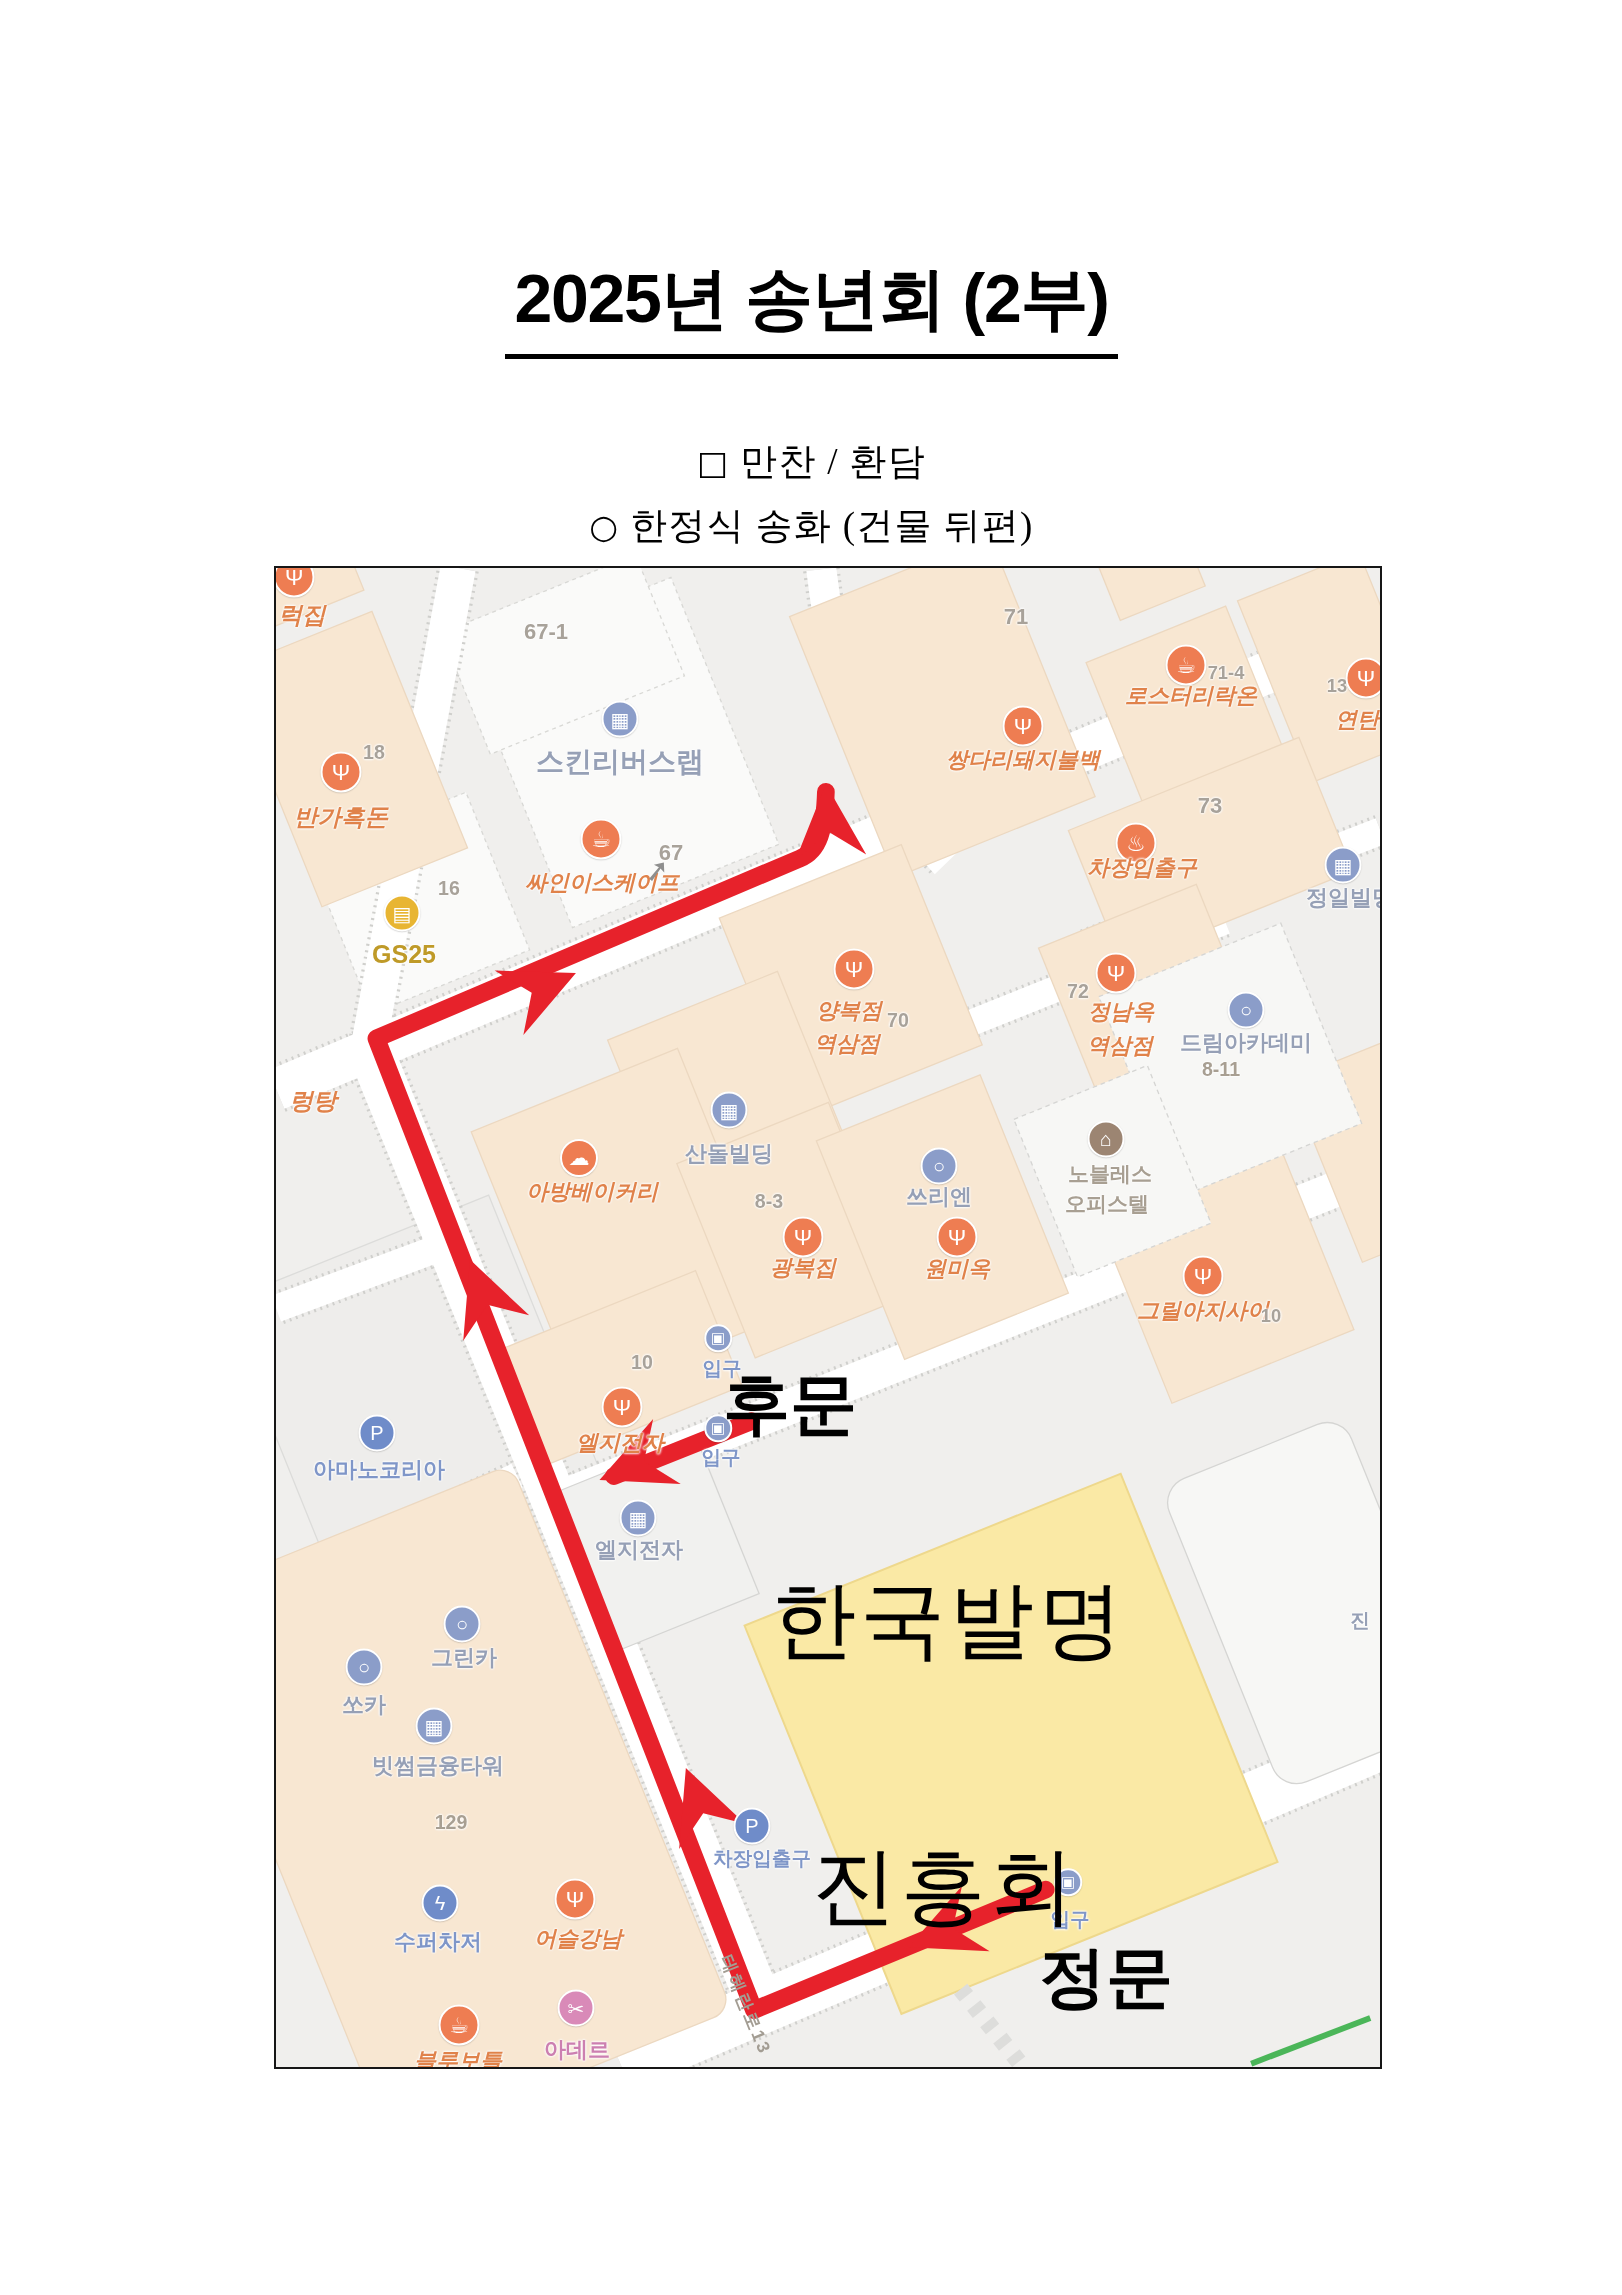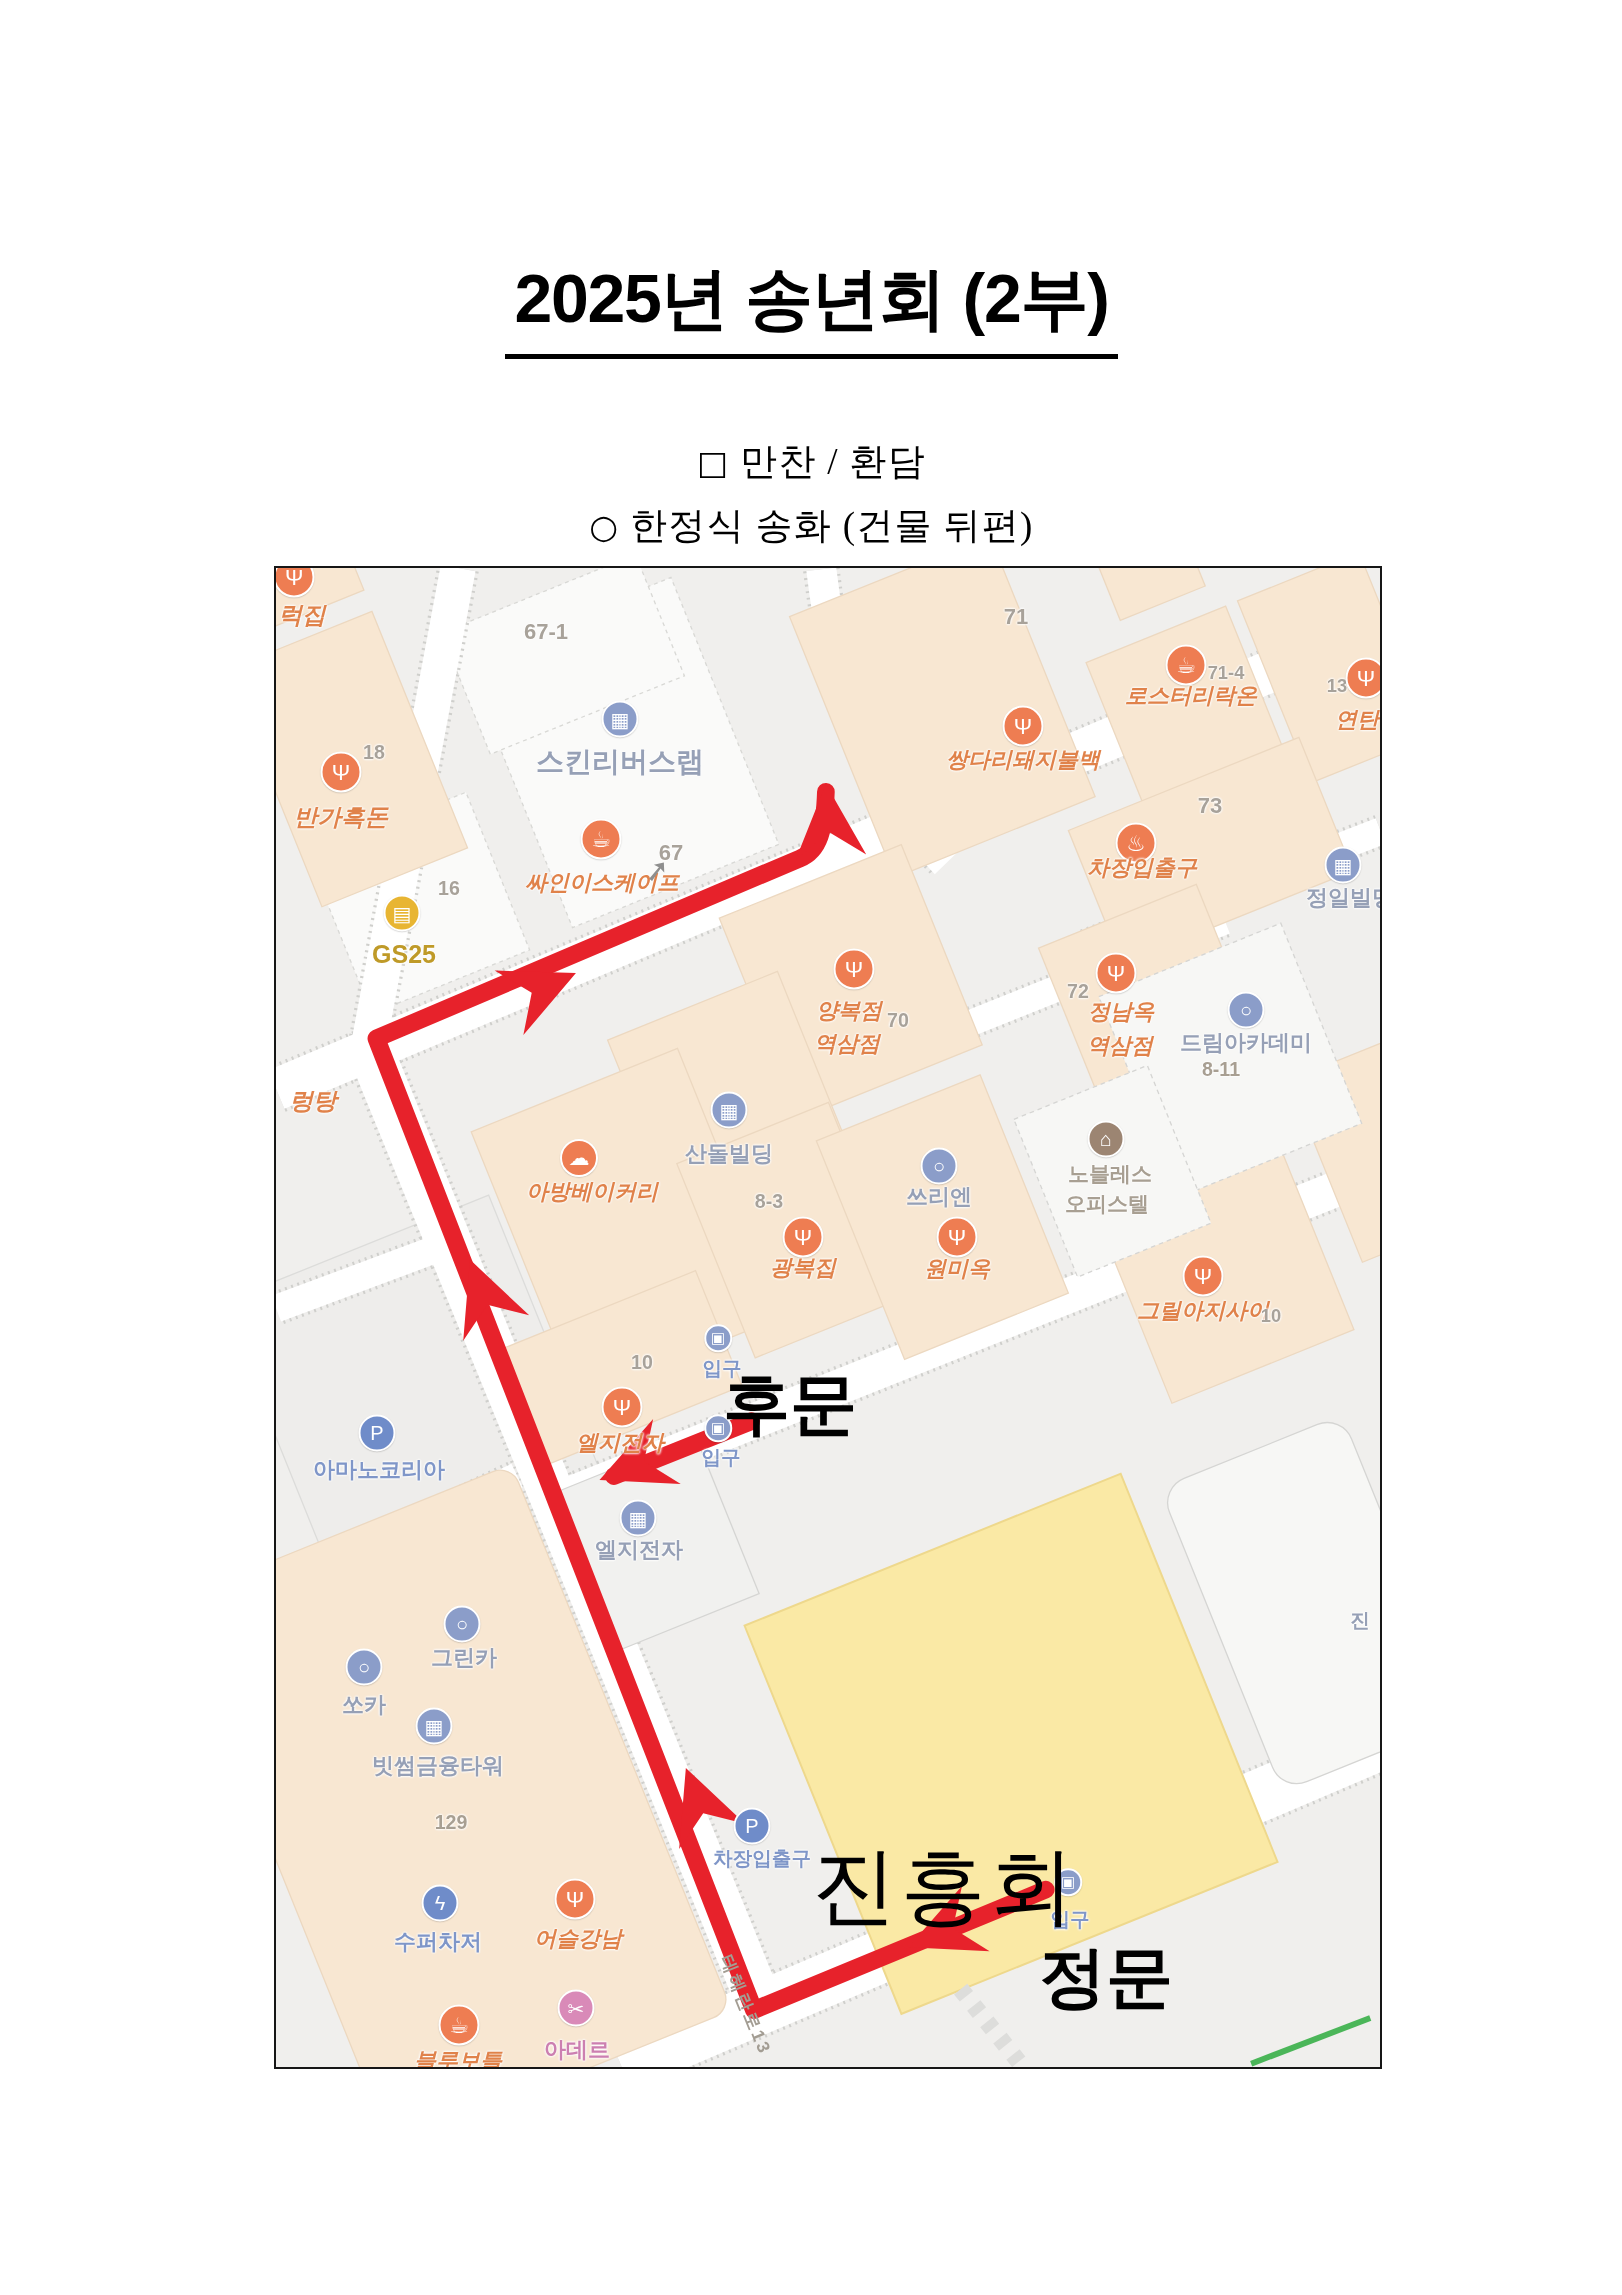--- a/index.html
+++ b/index.html
@@ -228,18 +228,19 @@
         <div class="poi c-pb" style="left: 794px; top: 1351px; font-size: 19.6px;">입구</div>
         <div class="poi-icon" style="left: 183px; top: 1457px; width: 41px; height: 41px; background: rgb(238, 125, 82); font-size: 22px;">☕</div>
         <div class="poi c-or" style="left: 182px; top: 1493px; font-size: 22px;">블루보틀</div>
         <div class="poi-icon" style="left: 300px; top: 1440px; width: 37px; height: 37px; background: rgb(217, 138, 184); font-size: 20px;">✂</div>
         <div class="poi c-pk" style="left: 301px; top: 1482px; font-size: 22px;">아데르</div>
         <div class="poi c-bl" style="left: 1084px; top: 1052px; font-size: 19.6px;">진</div>
       </div>
 
     <div class="big-label gate" style="left:514px;top:836px;">후문</div>
     <div class="big-label gate" style="left:830px;top:1409px;">정문</div>
+    <div class="big-label kipa" style="left:673px;top:1052px;">한국발명</div>
     <div class="big-label kipa" style="left:669px;top:1318px;">진흥회</div>
     <div class="gray-arrow" style="left:381px;top:302px;">➚</div>
     <div class="road-name" style="left:470px;top:1437px;">테헤란로13</div>
   </div>
 </div>
 
 
 </body></html>

